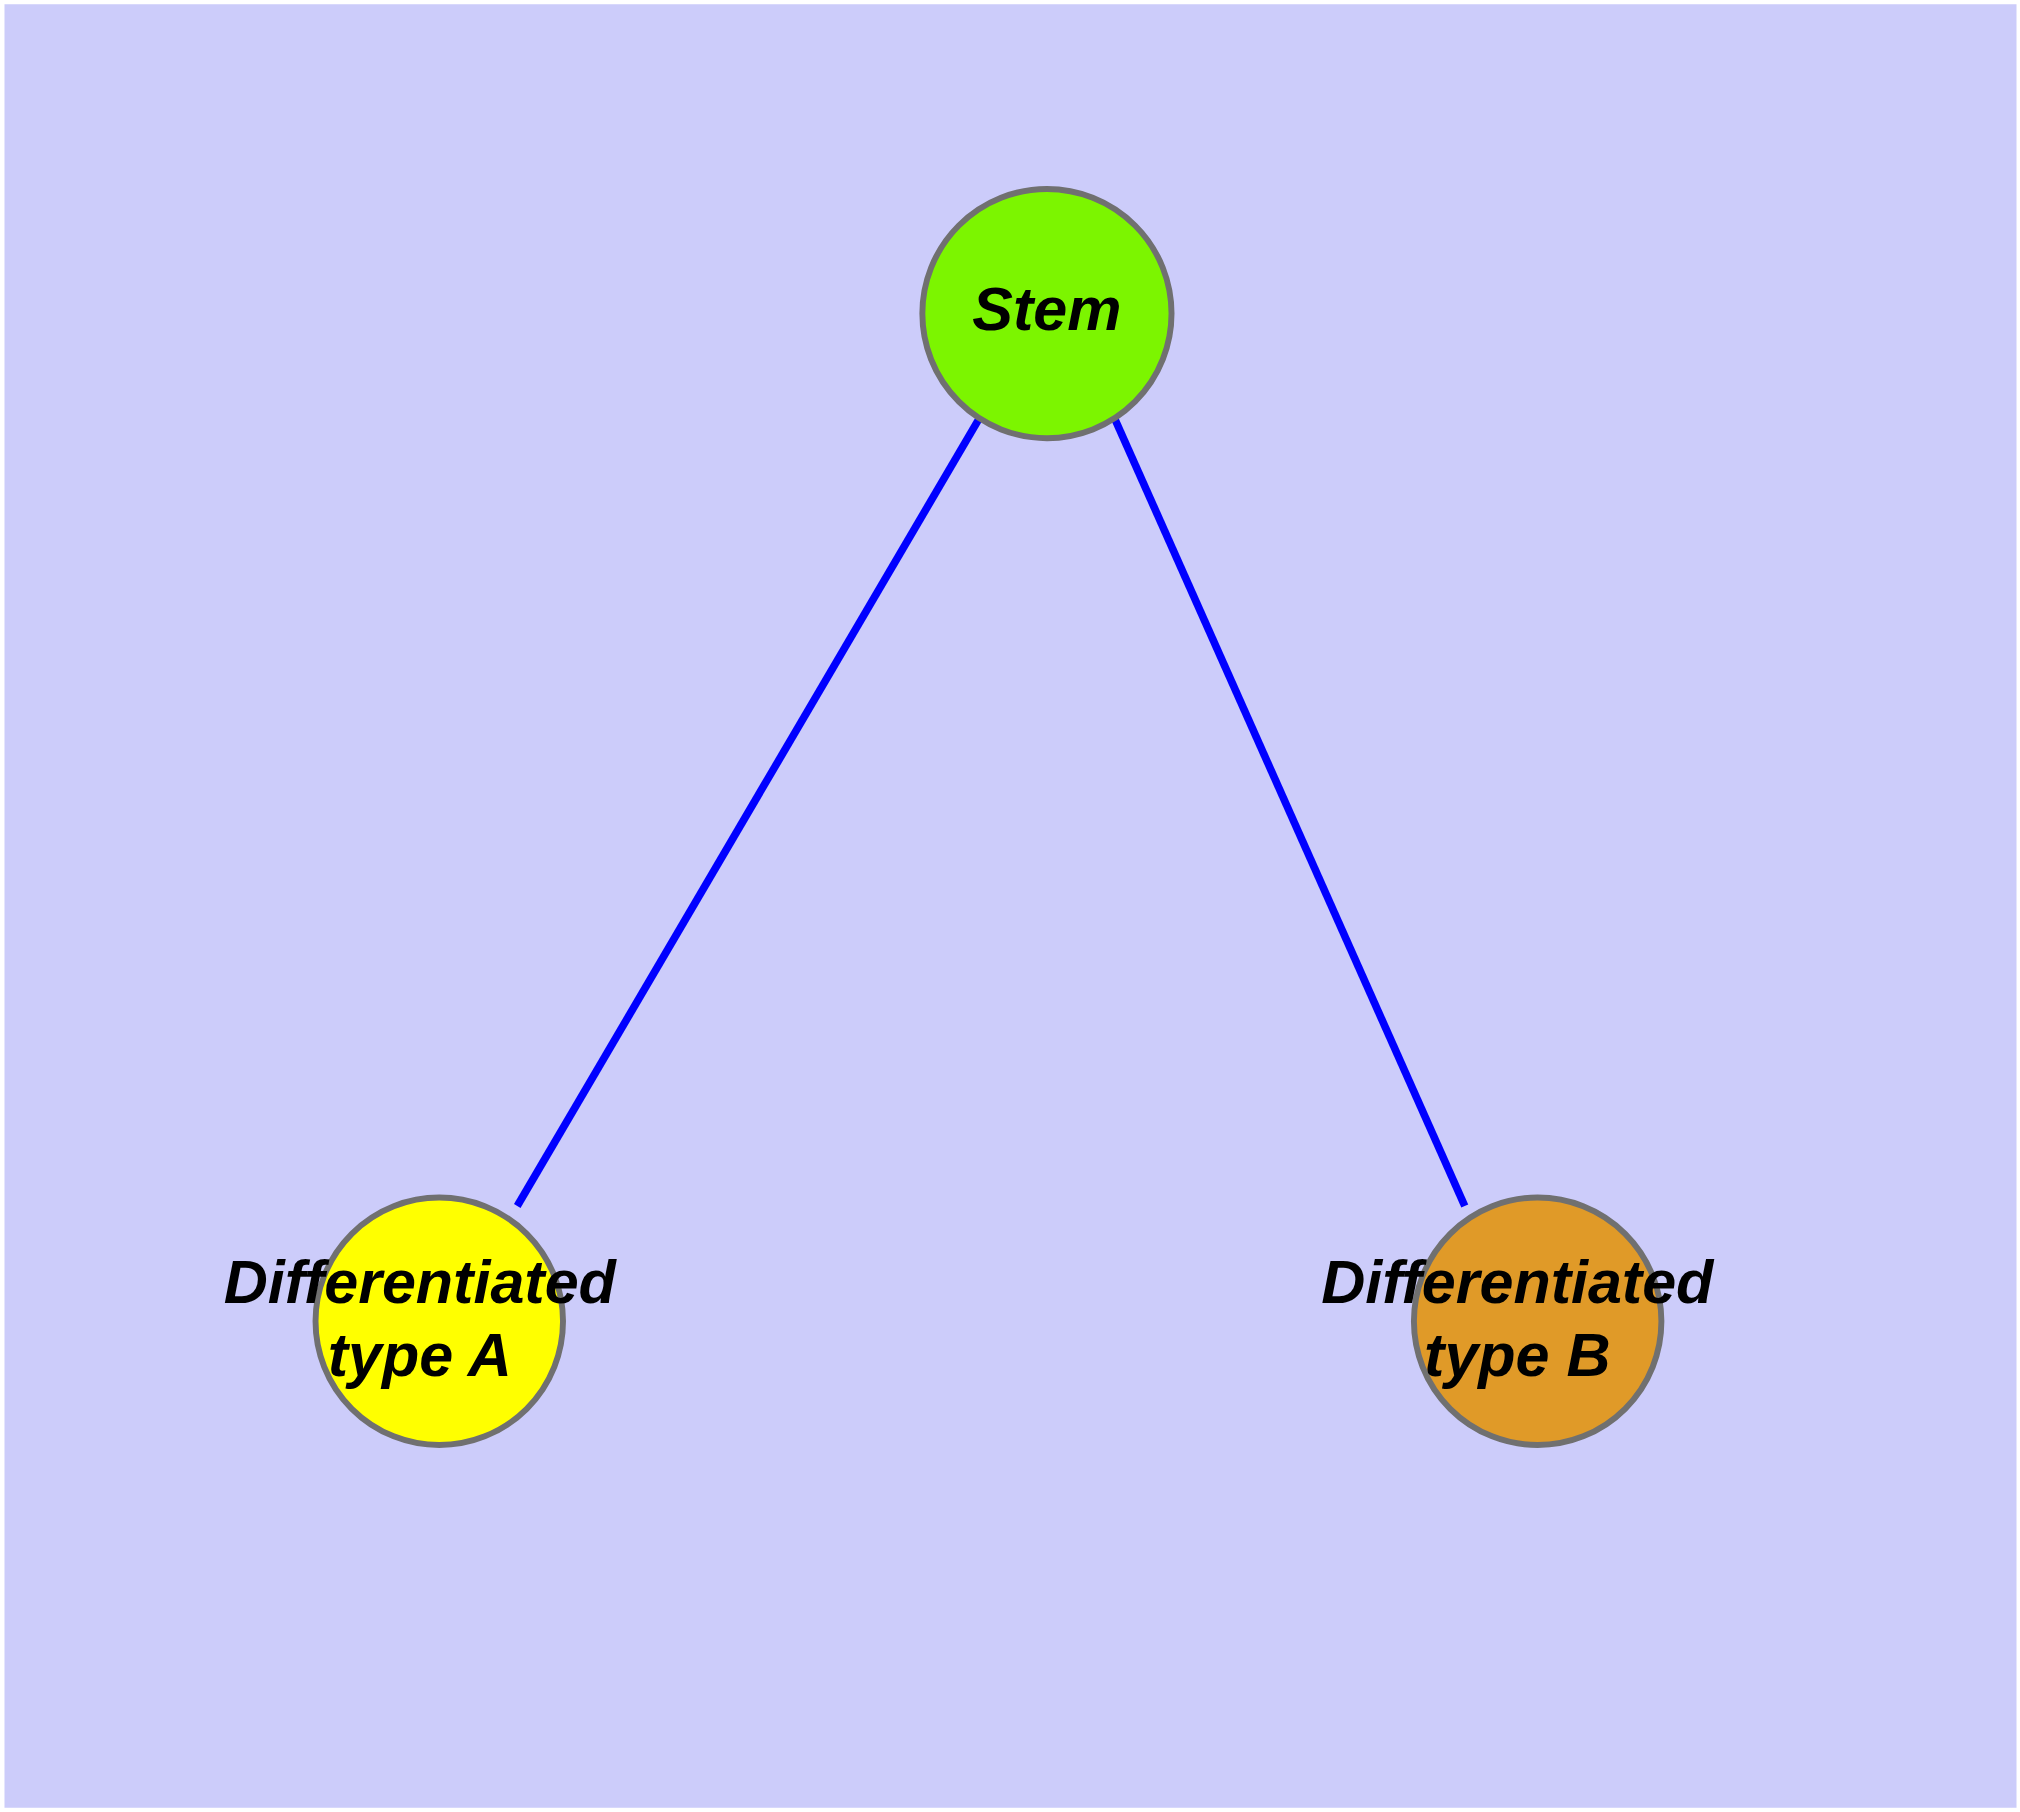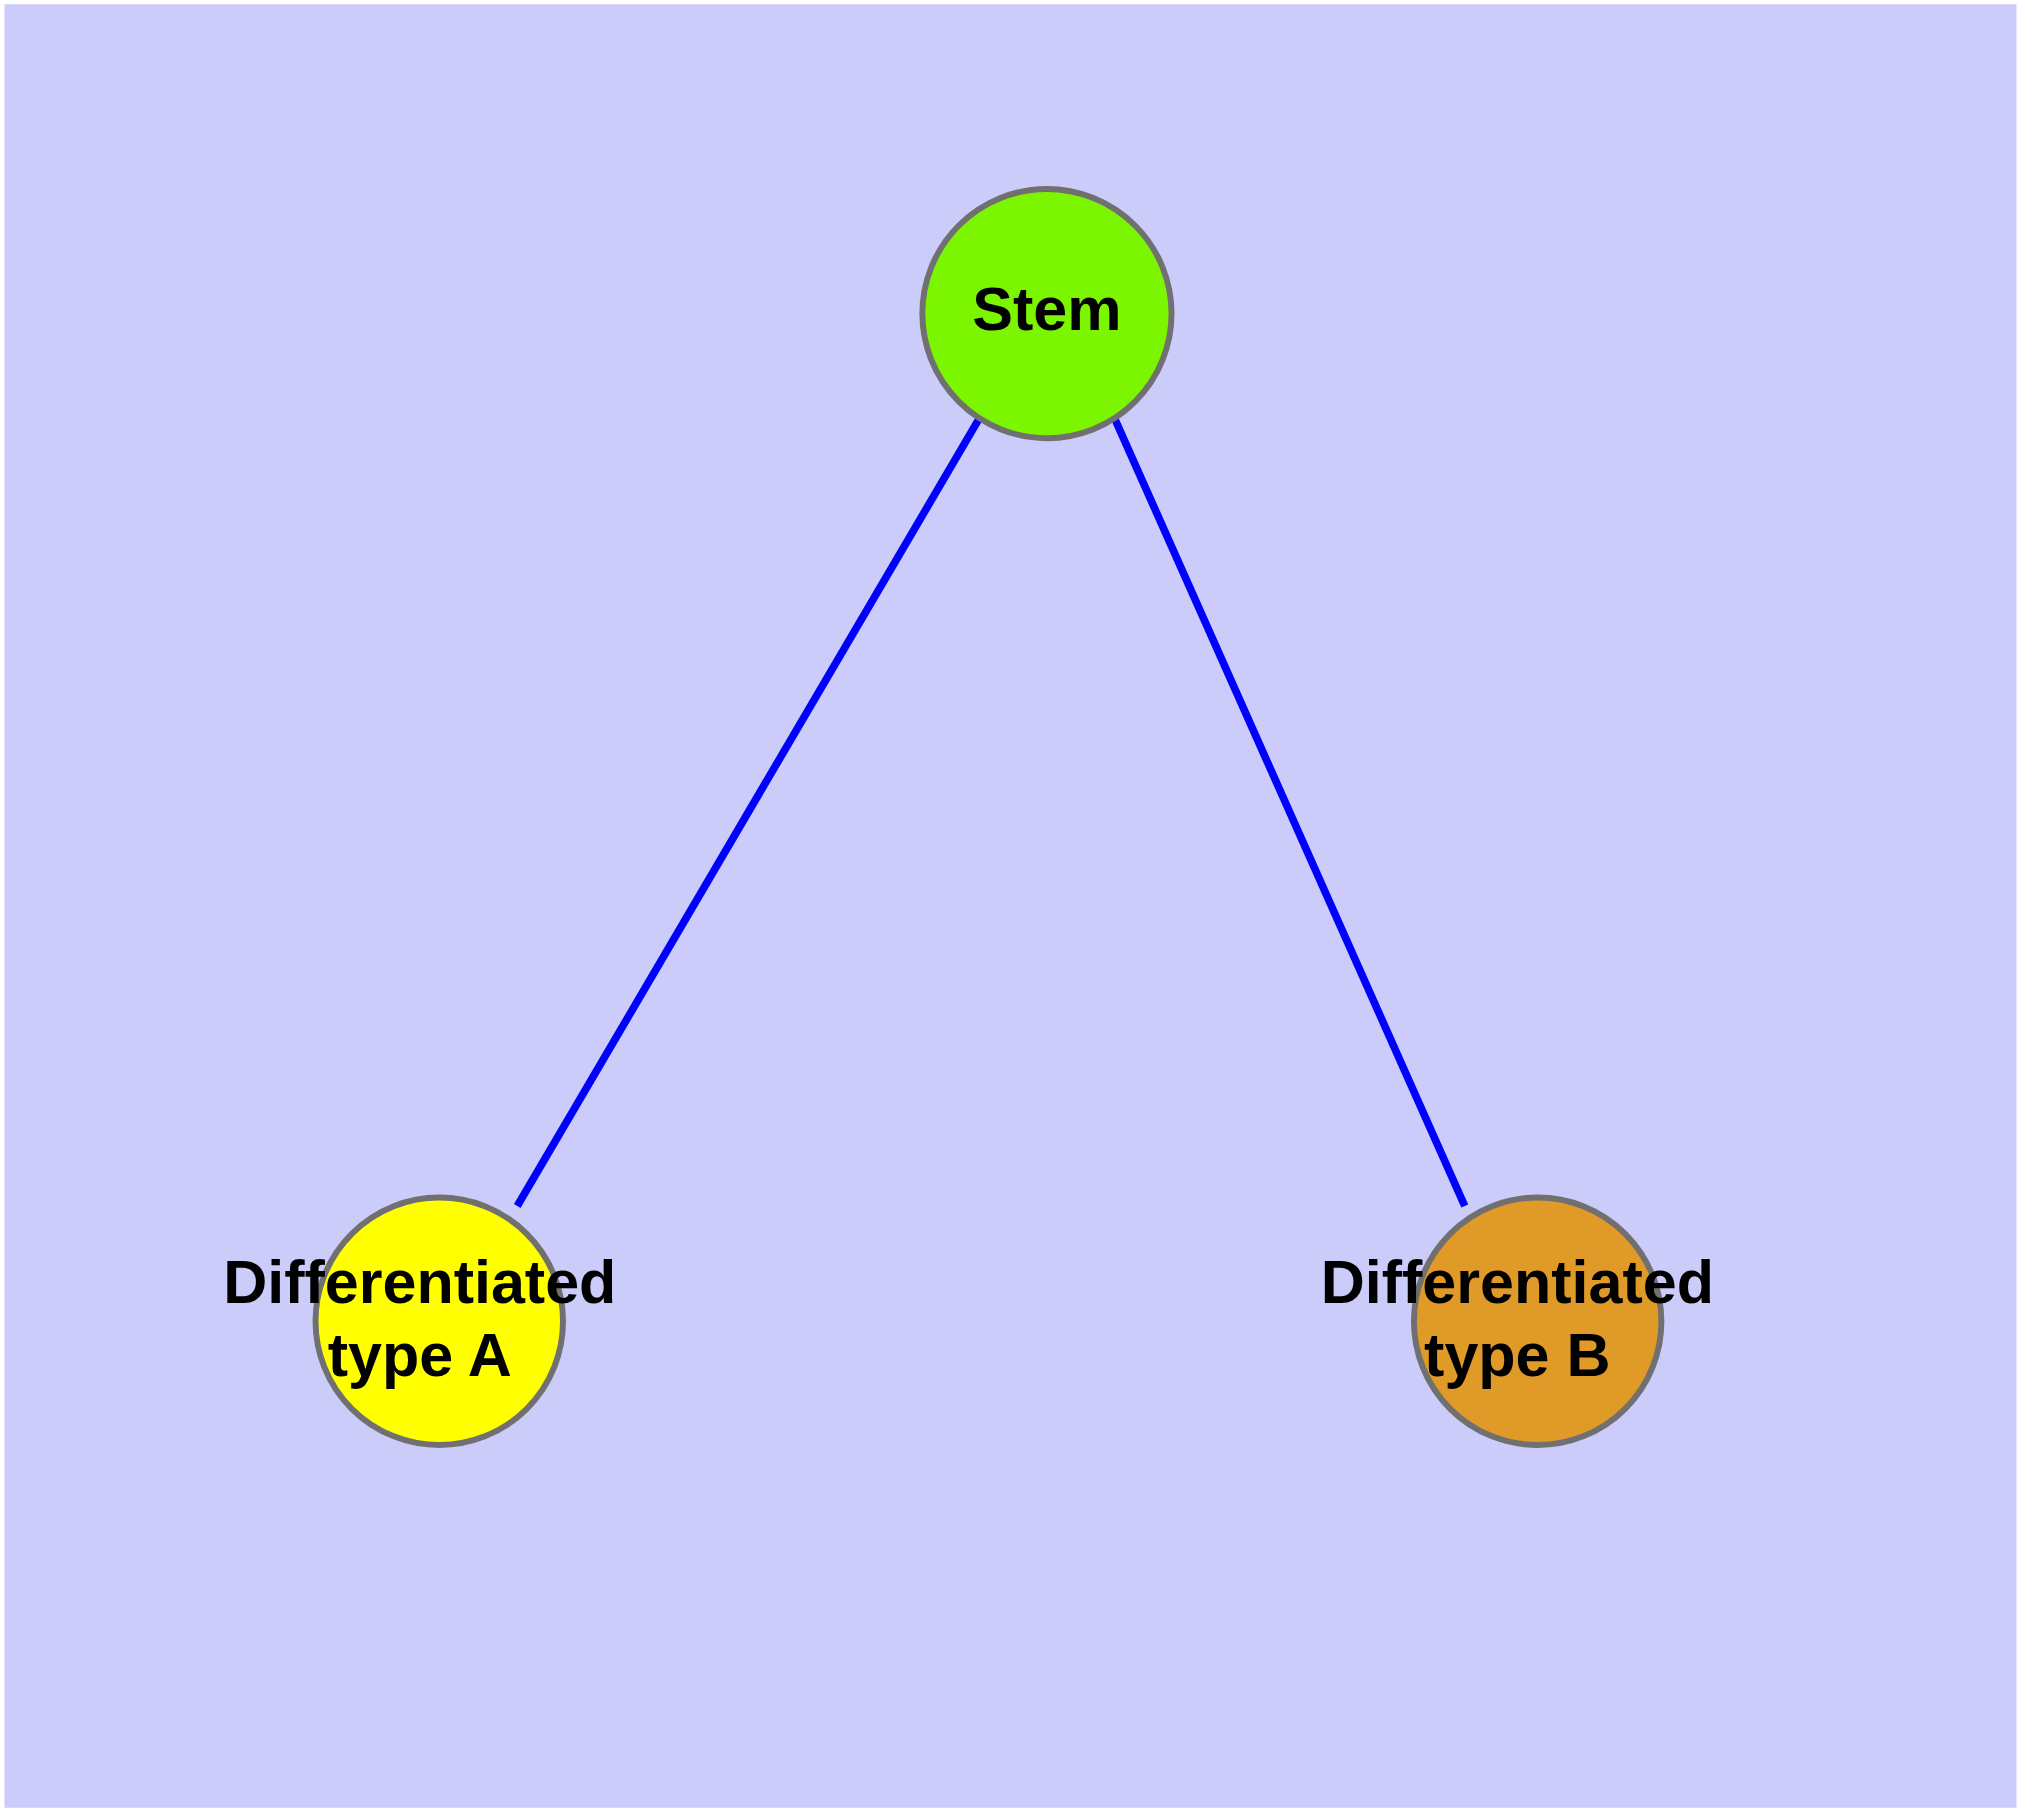--- a/index.html
+++ b/index.html
@@ -27,21 +27,21 @@
     font-family: "Liberation Sans", sans-serif;
     font-weight: bold;
     fill: #000000;
     text-anchor: middle;
     dominant-baseline: middle;
   }
 </style>
 </head>
 <body>
 
-<div id="canvas" style="background: rgb(255, 255, 255);">
+<div id="canvas" style="background: rgb(255, 255, 255); font-style: italic;">
   <svg id="graph-svg" viewBox="0 0 2384 2138" xmlns="http://www.w3.org/2000/svg">
 
     <rect id="bg-rect" x="5" y="5" width="2374" height="2128" fill="#ccccfa"></rect>
 
     <g id="edge-layer">
         <line x1="1155" y1="494" x2="610" y2="1423" stroke="#0000ff" stroke-width="9" stroke-linecap="butt"></line>
         <line x1="1315" y1="494" x2="1728" y2="1423" stroke="#0000ff" stroke-width="9" stroke-linecap="butt"></line>
       </g>
     <g id="node-layer">
         <circle cx="1235" cy="370" r="147" fill="#7cf500" stroke="#707070" stroke-width="7"></circle>

